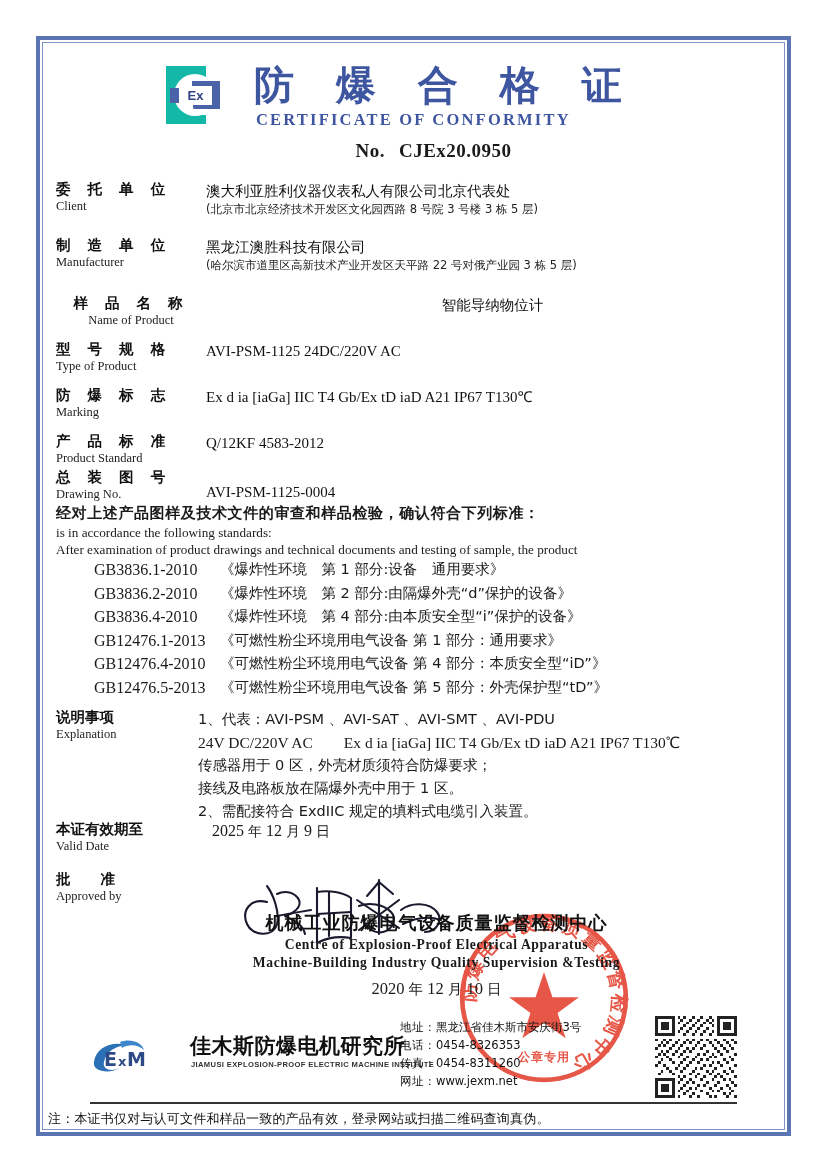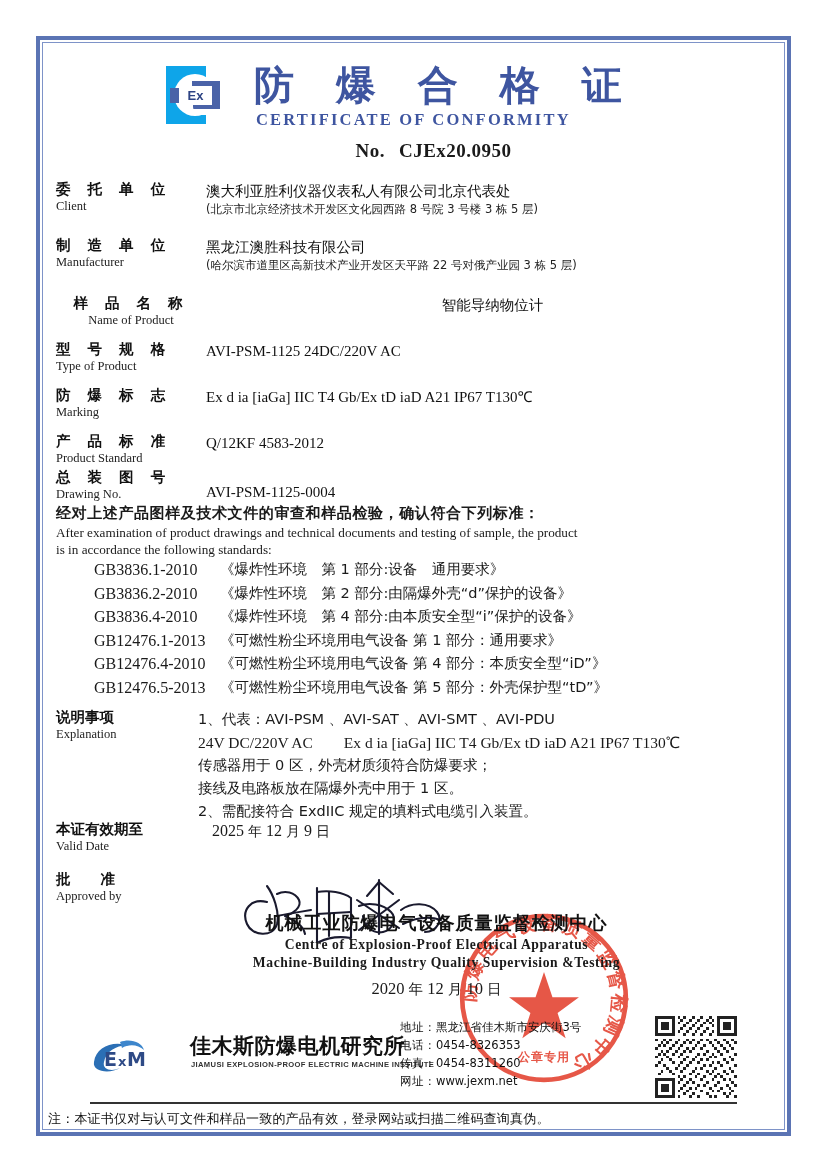--- a/index.html
+++ b/index.html
@@ -48,21 +48,21 @@
   .header {
     position: relative;
     height: 112px;
   }
   .logo-mark {
     position: absolute;
     left: 118px;
     top: 18px;
     width: 40px;
     height: 58px;
-    background: #0ea5e9;
+    background: #14b8a6;
   }
   .logo-mark .ring {
     position: absolute;
     left: 8px;
     top: 8px;
     width: 42px;
     height: 42px;
     border-radius: 50%;
     background: #ffffff;
   }
@@ -534,22 +534,22 @@
       </div>
       <div class="field-value">
         <div class="val-main serif">AVI-PSM-1125-0004</div>
       </div>
     </div>
 
   </div>
 
   <div class="exam">
     <div class="exam-cn">经对上述产品图样及技术文件的审查和样品检验，确认符合下列标准：</div>
+    <div class="exam-en">is in accordance the following standards:</div>
     <div class="exam-en">After examination of product drawings and technical documents and testing of sample, the product</div>
-    <div class="exam-en">is in accordance the following standards:</div>
   </div>
 
   <div class="std-list">
     <div class="std-item">
       <span class="std-code">GB3836.1-2010</span>
       <span class="std-title">《爆炸性环境　第 1 部分:设备　通用要求》</span>
     </div>
     <div class="std-item">
       <span class="std-code">GB3836.2-2010</span>
       <span class="std-title">《爆炸性环境　第 2 部分:由隔爆外壳“d”保护的设备》</span>

